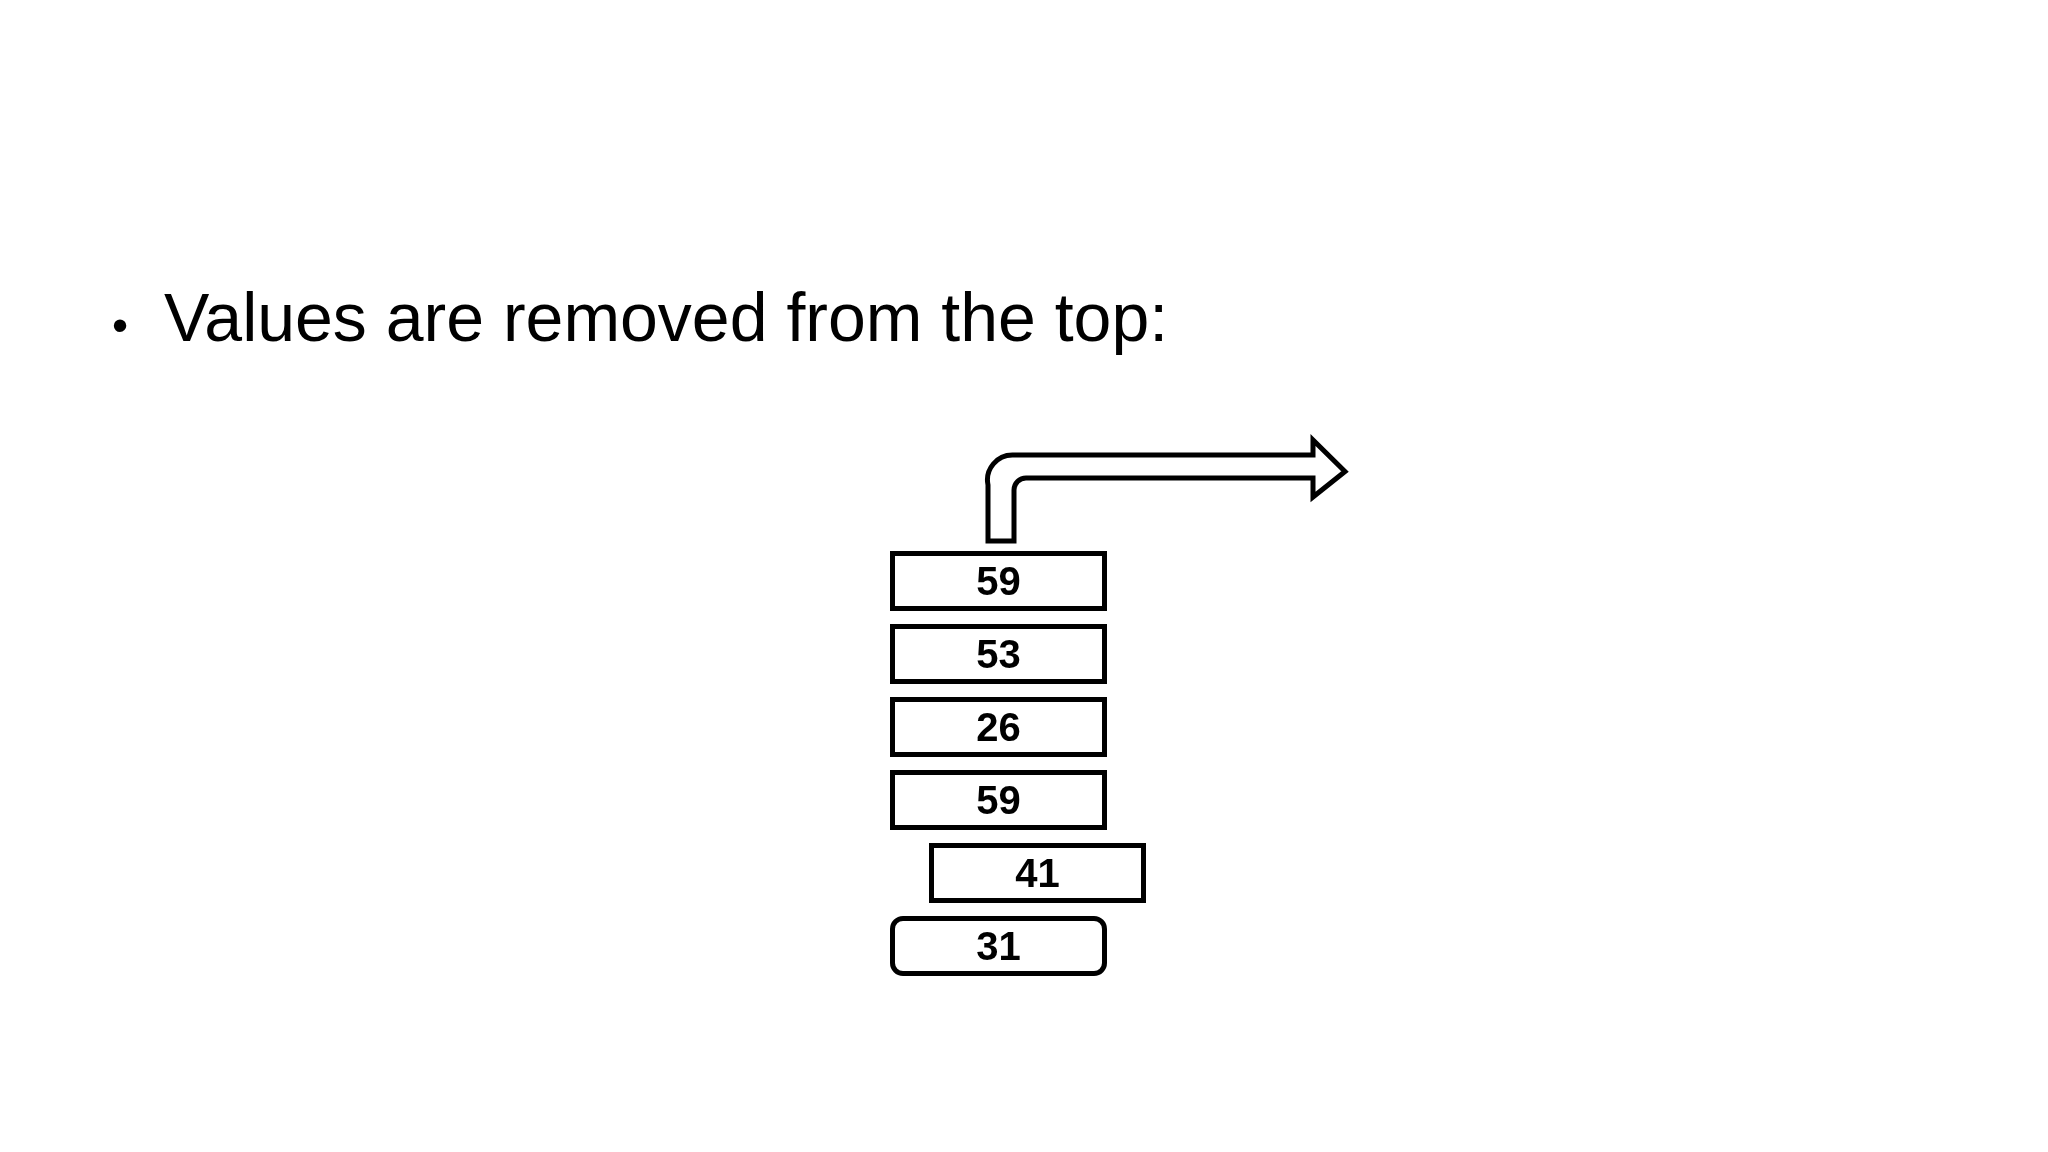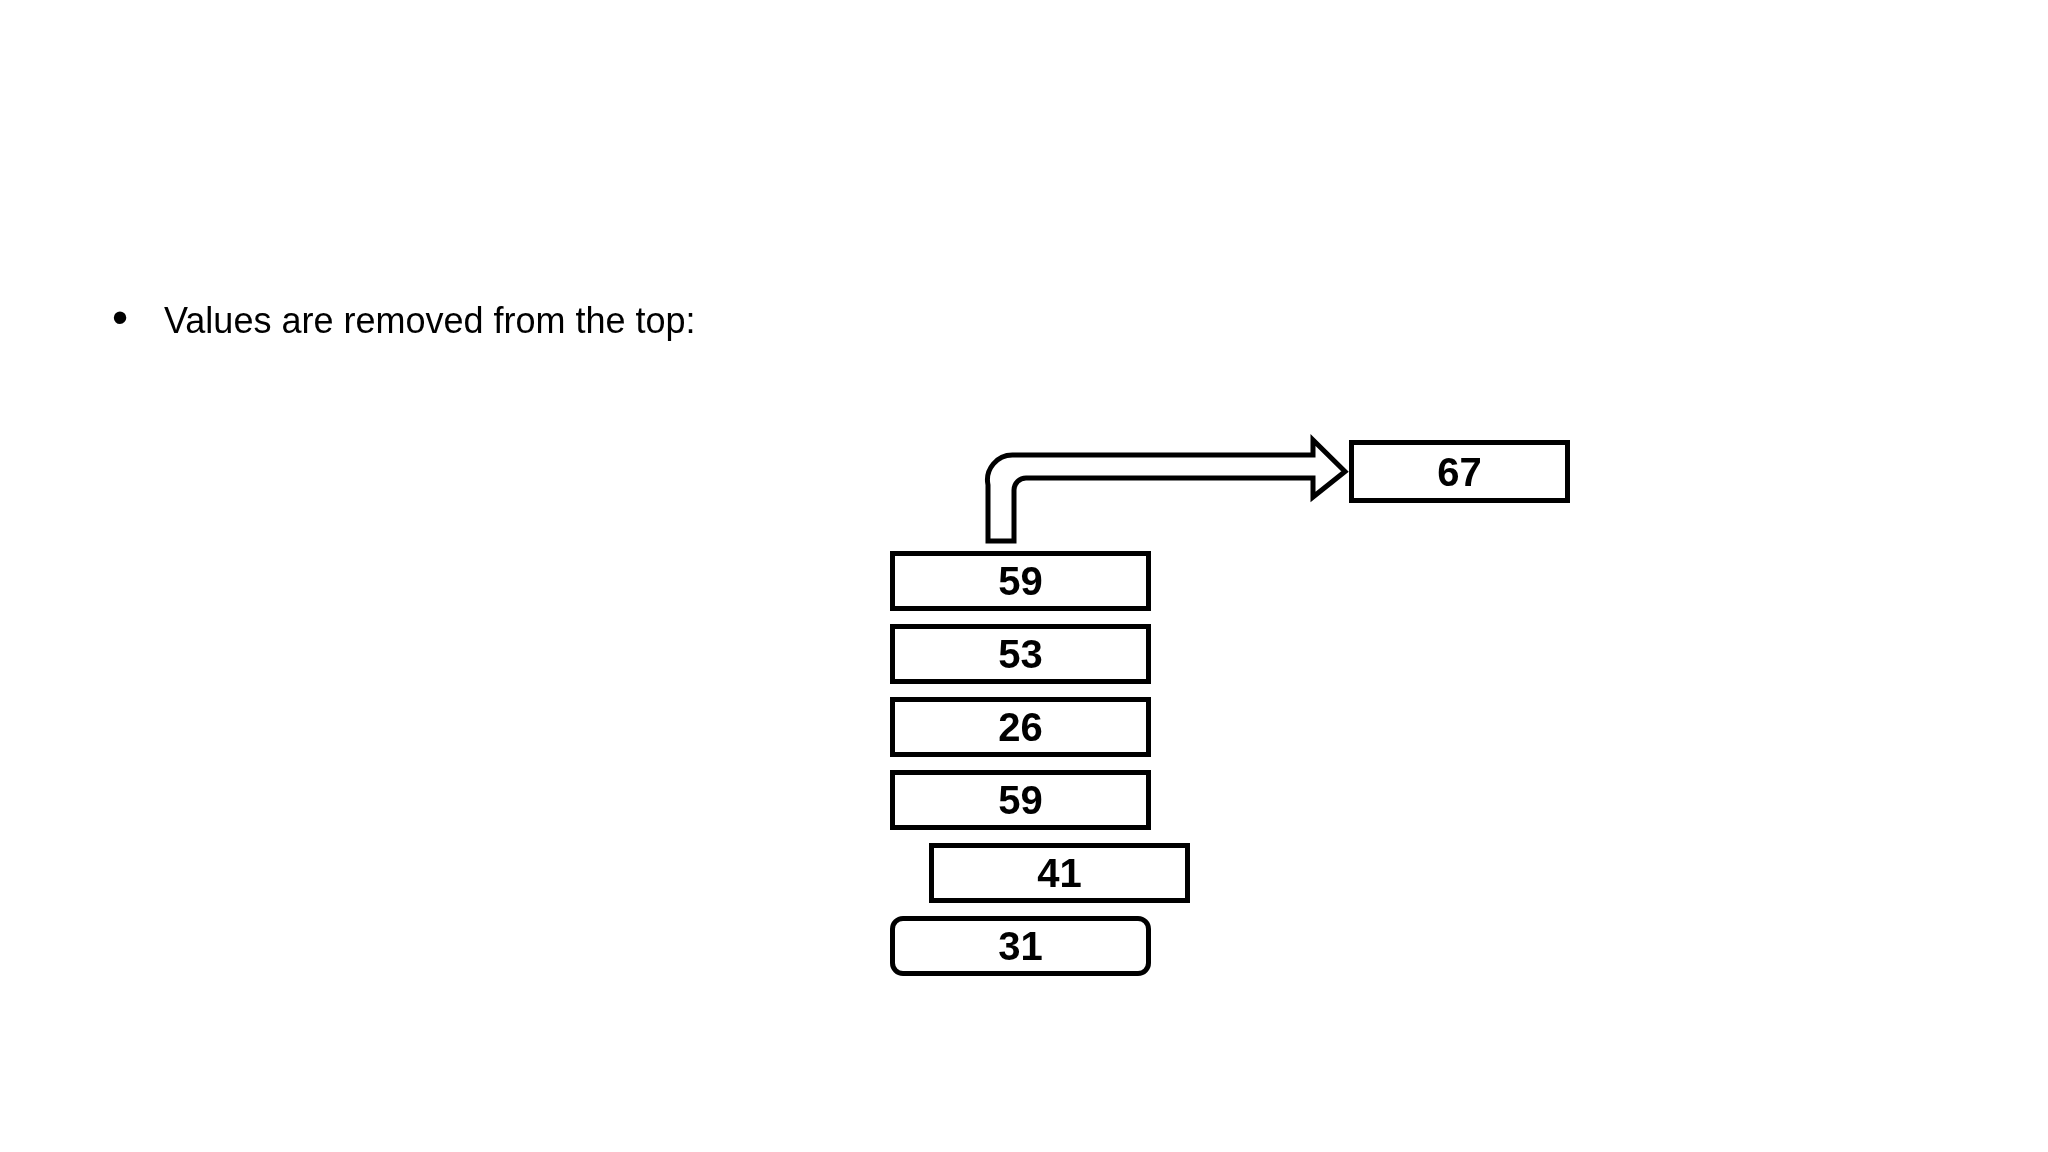--- a/index.html
+++ b/index.html
@@ -45,21 +45,21 @@
   }
   #bullet-marker {
     display: inline-block;
     width: 52px;
     font-size: 46px;
     line-height: 62px;
     color: #000000;
   }
   #bullet-text {
     font-family: "Liberation Sans", sans-serif;
-    font-size: 36px;
+    font-size: 68px;
     font-weight: 400;
     line-height: 62px;
     color: #000000;
   }
 
   
   #diagram {
     position: absolute;
     left: 0;
     top: 0;
@@ -80,21 +80,21 @@
     font-size: 40px;
     line-height: 1;
     color: #000000;
   }
 
   
   #stack-column { position: absolute; left: 890px; top: 551px; }
   .stack-cell {
     position: absolute;
     left: 0;
-    width: 261px;
+    width: 217px;
     height: 60px;
   }
 
   
   #popped-box {
     left: 1349px;
     top: 440px;
     width: 221px;
     height: 63px;
   }
@@ -132,23 +132,20 @@
           L 353 15
           L 385 46.5
           L 353 72
           L 353 53
           L 66 53
           A 12 12 0 0 0 54 65
           L 54 116
           Z" fill="#ffffff" stroke="#000000" stroke-width="5" stroke-linejoin="miter" stroke-linecap="butt"></path>
     </svg>
 
-    <div class="value-box" id="popped-box">
-      <span>67</span>
-    </div>
 
     <div id="stack-column">
 
       <div class="value-box stack-cell" style="top:0px;">
         <span>59</span>
       </div>
 
       <div class="value-box stack-cell" style="top:73px;align-items:center;">
         <span>53</span>
       </div>

